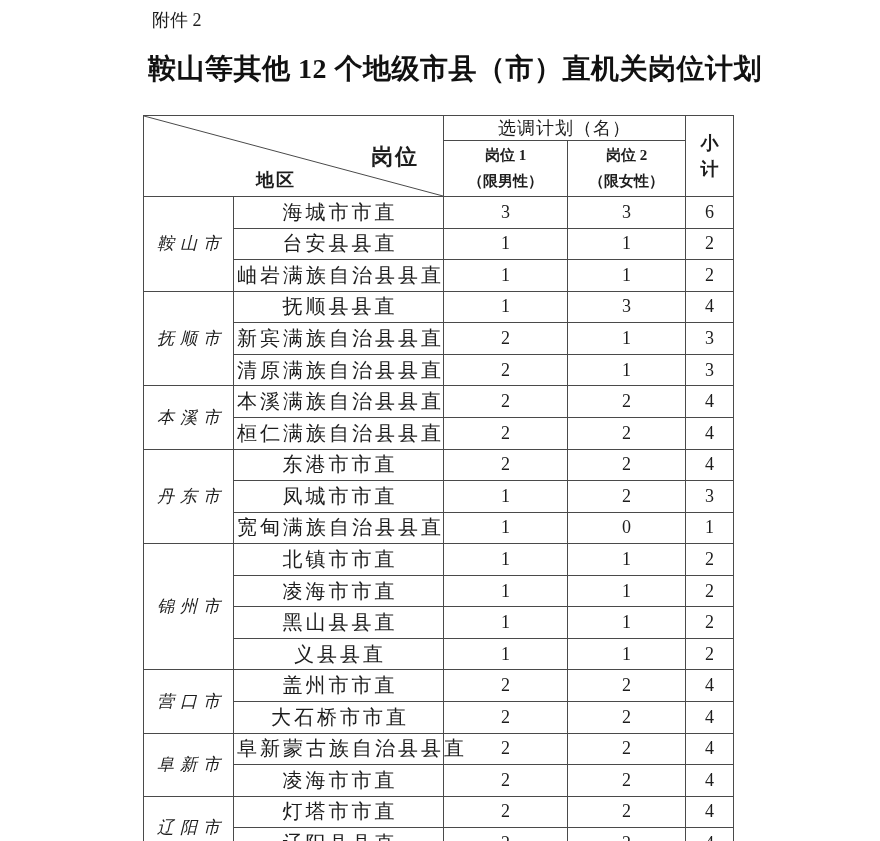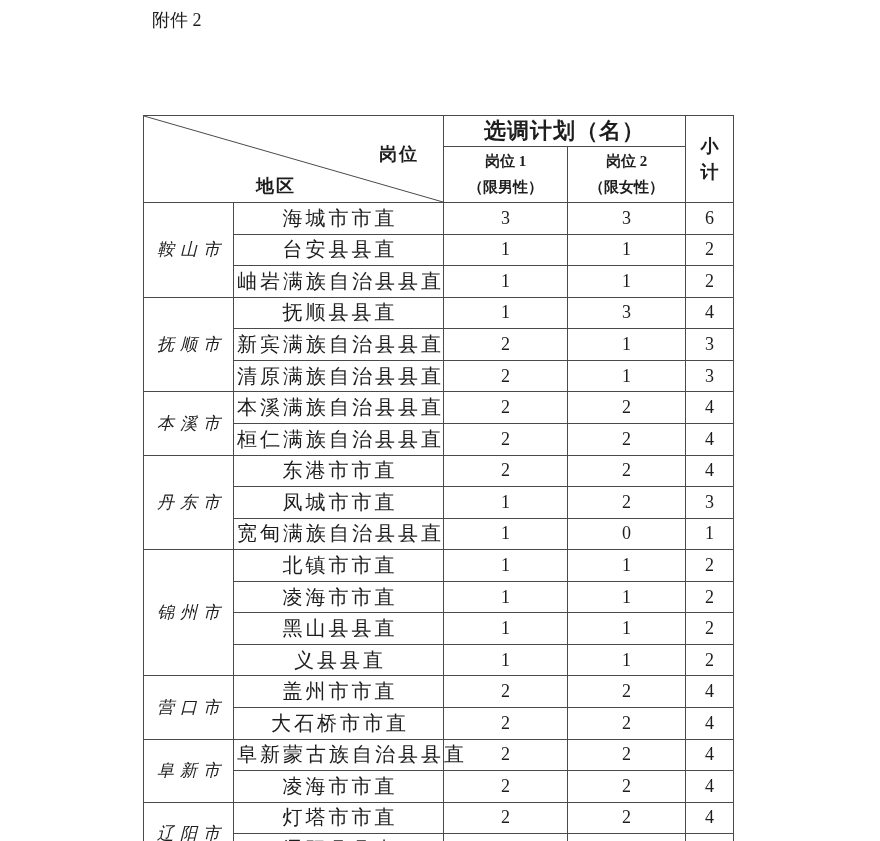--- a/index.html
+++ b/index.html
@@ -61,36 +61,36 @@
   .corner-svg {
     position: absolute;
     left: 0; top: 0;
     width: 100%; height: 100%;
     display: block;
   }
   .corner-top-label {
     position: absolute;
     right: 24px;
     top: 26px;
-    font-size: 18px;
+    font-size: 22px;
     font-weight: bold;
     letter-spacing: 2px;
   }
   .corner-bottom-label {
     position: absolute;
     left: 112px;
     bottom: 4px;
     font-size: 18px;
     font-weight: bold;
     letter-spacing: 2px;
   }
 
   td.plan-head {
-    font-size: 22px;
-    font-weight: bold;
+    font-size: 18px;
+    font-weight: normal;
     letter-spacing: 1px;
   }
   td.col-head {
     font-size: 15px;
     font-weight: bold;
     line-height: 1.7;
   }
   td.subtotal-head {
     font-size: 18px;
     font-weight: bold;
@@ -121,20 +121,21 @@
     font-family: "Liberation Serif", "DejaVu Serif", serif;
   }
 </style>
 </head>
 <body>
 
 <div class="page">
 
   <div class="attachment-label">附件 2</div>
 
+  <h1 class="doc-title">鞍山等其他 12 个地级市县（市）直机关岗位计划</h1>
 
   <table class="plan-table">
     <colgroup>
       <col style="width:90px">
       <col style="width:210px">
       <col style="width:124px">
       <col style="width:118px">
       <col style="width:48px">
     </colgroup>
     <thead>

